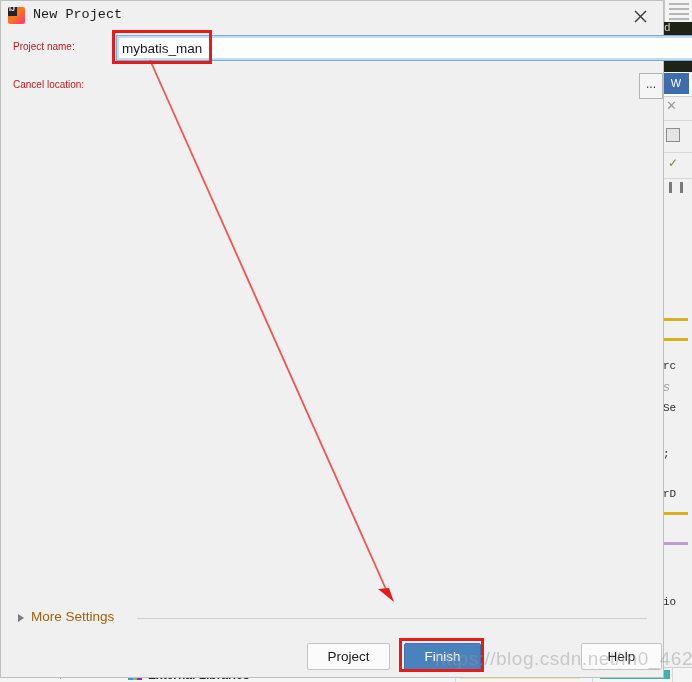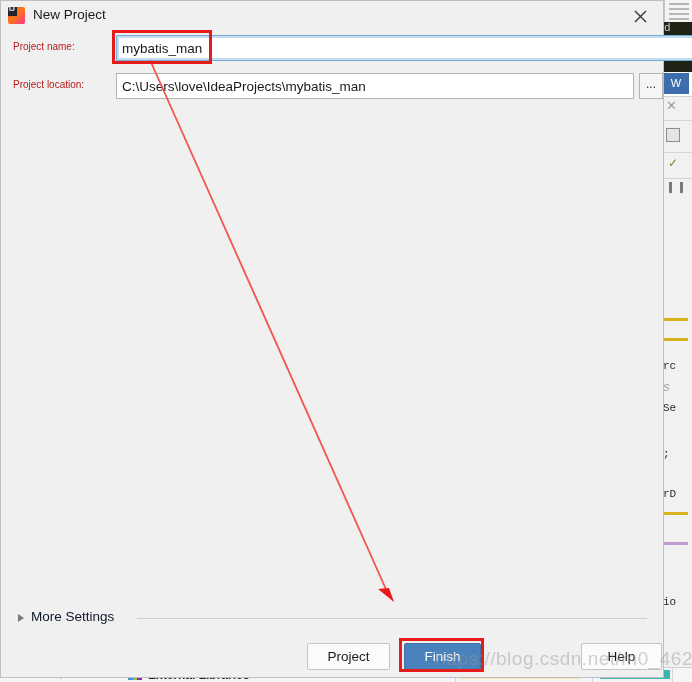--- a/index.html
+++ b/index.html
@@ -158,21 +158,21 @@
     background: #21252b;
   }
   .app-icon::after {
     content: "IJ";
     position: absolute; left: 1px; top: -2px;
     font-size: 7px; color: #fff; font-weight: bold;
     font-family: "Liberation Sans", sans-serif;
   }
   .title-text {
     position: absolute; left: 32px; top: 6px;
-    font-size: 13.5px; color: #1a1a1a;
+    font-size: 13.5px; color: #1a1a1a; font-family: Liberation Mono, monospace;
   }
   .close-btn {
     position: absolute; right: 0px; top: 0px;
     width: 45px; height: 30px;
     cursor: pointer;
   }
   .close-btn svg { position: absolute; left: 16px; top: 9px; }
   .form-label {
     position: absolute;
     font-size: 10px; color: #b91c1c;
@@ -223,21 +223,21 @@
   }
   .more-settings .tri {
     position: absolute; left: 3px; top: 5px;
     width: 0; height: 0;
     border-left: 6px solid #7b7b7b;
     border-top: 4px solid transparent;
     border-bottom: 4px solid transparent;
   }
   .more-settings .ms-label {
     position: absolute; left: 16px; top: 0px;
-    font-size: 13.5px; color: #0f172a;
+    font-size: 13.5px; color: #a16207;
   }
   .more-settings .ms-rule {
     position: absolute; left: 122px; top: 9px;
     right: 4px; height: 1px;
     background: #cfcfcf;
   }
 
   
   .btn {
     position: absolute;
@@ -352,22 +352,21 @@
         <svg width="13" height="13" viewBox="0 0 13 13">
           <line x1="1" y1="1" x2="12" y2="12" stroke="#3a3a3a" stroke-width="1.4"></line>
           <line x1="12" y1="1" x2="1" y2="12" stroke="#3a3a3a" stroke-width="1.4"></line>
         </svg>
       </div>
     </div>
 
     <div class="form-label" style="left:12px; top:40px;">Project name:</div>
     <input class="text-input" id="project-name-input" type="text" value="mybatis_man" style="">
 
-    <div class="form-label" style="left:12px; top:78px;">Project location:</div>
-    <input class="text-input" id="project-location-input" type="text" value="C:\Users\love\IdeaProjects\mybatis_man" style="">
+    <div class="form-label" style="left:12px; top:78px;">Cancel location:</div>
     <div id="browse-btn">...</div>
 
     <div class="more-settings">
       <div class="tri"></div>
       <div class="ms-label">More Settings</div>
       <div class="ms-rule"></div>
     </div>
 
     <div class="btn" id="btn-previous">Project</div>
     <div class="btn" id="btn-finish">Finish</div>

